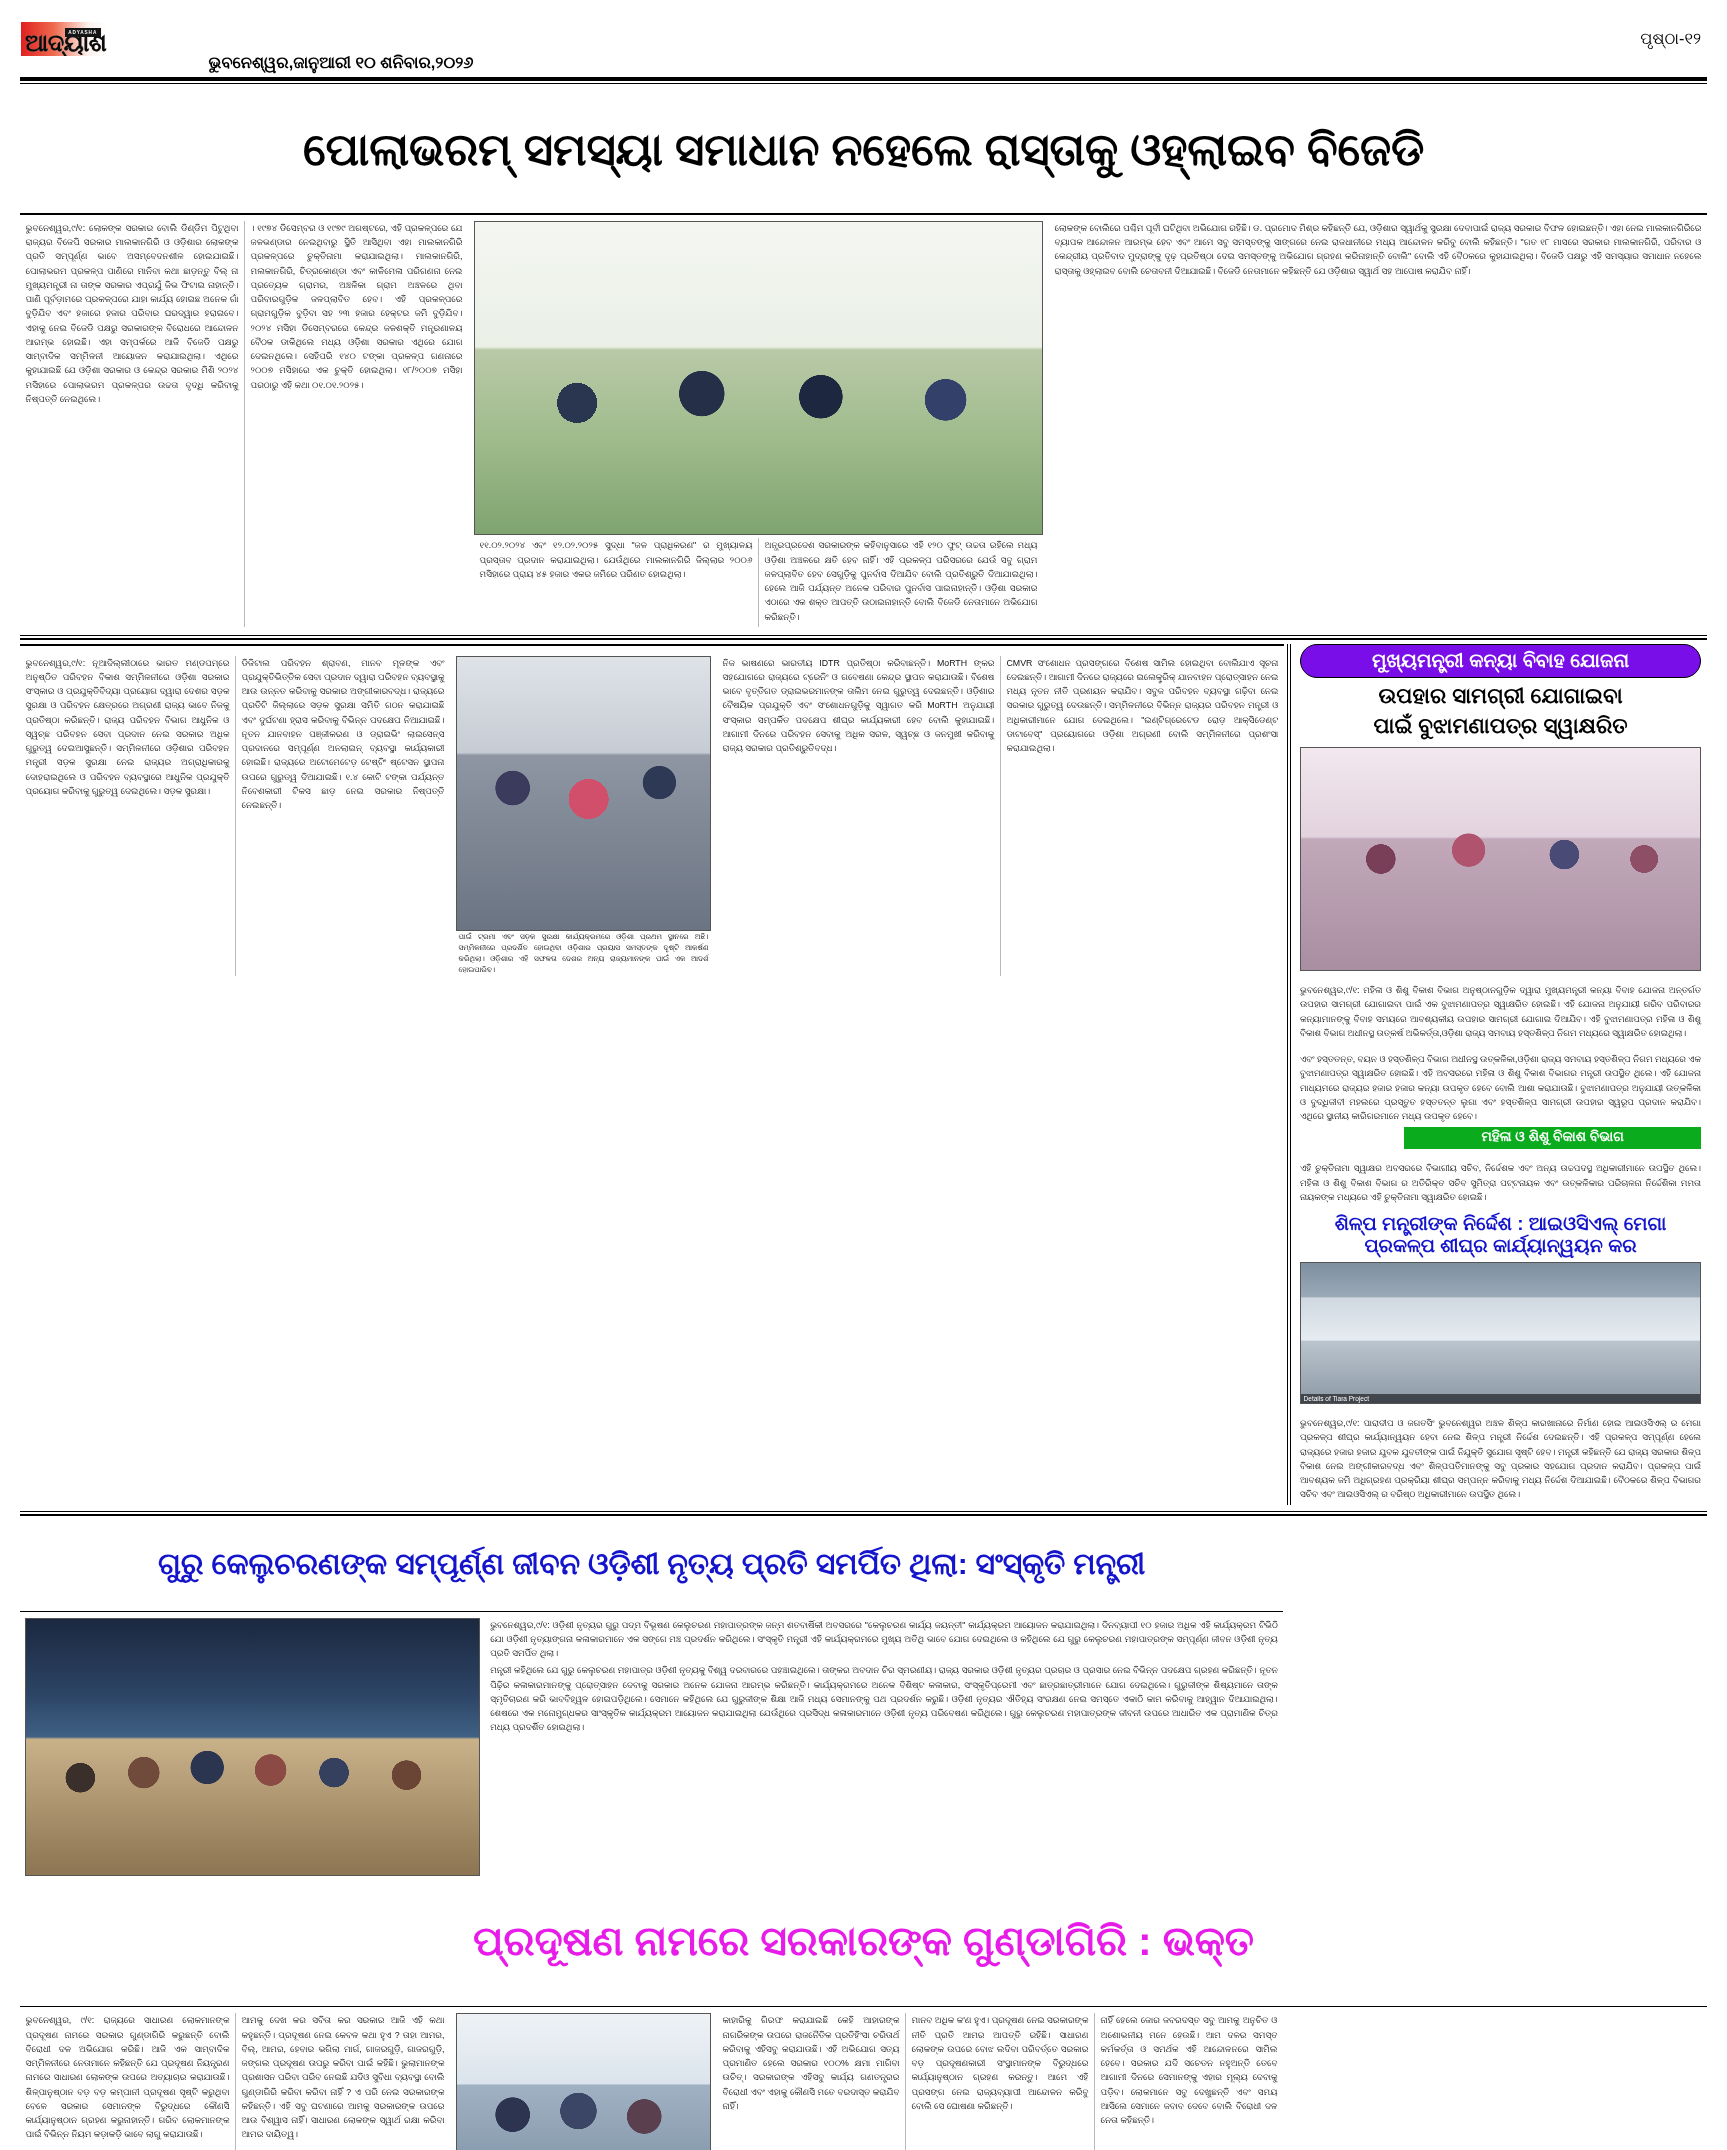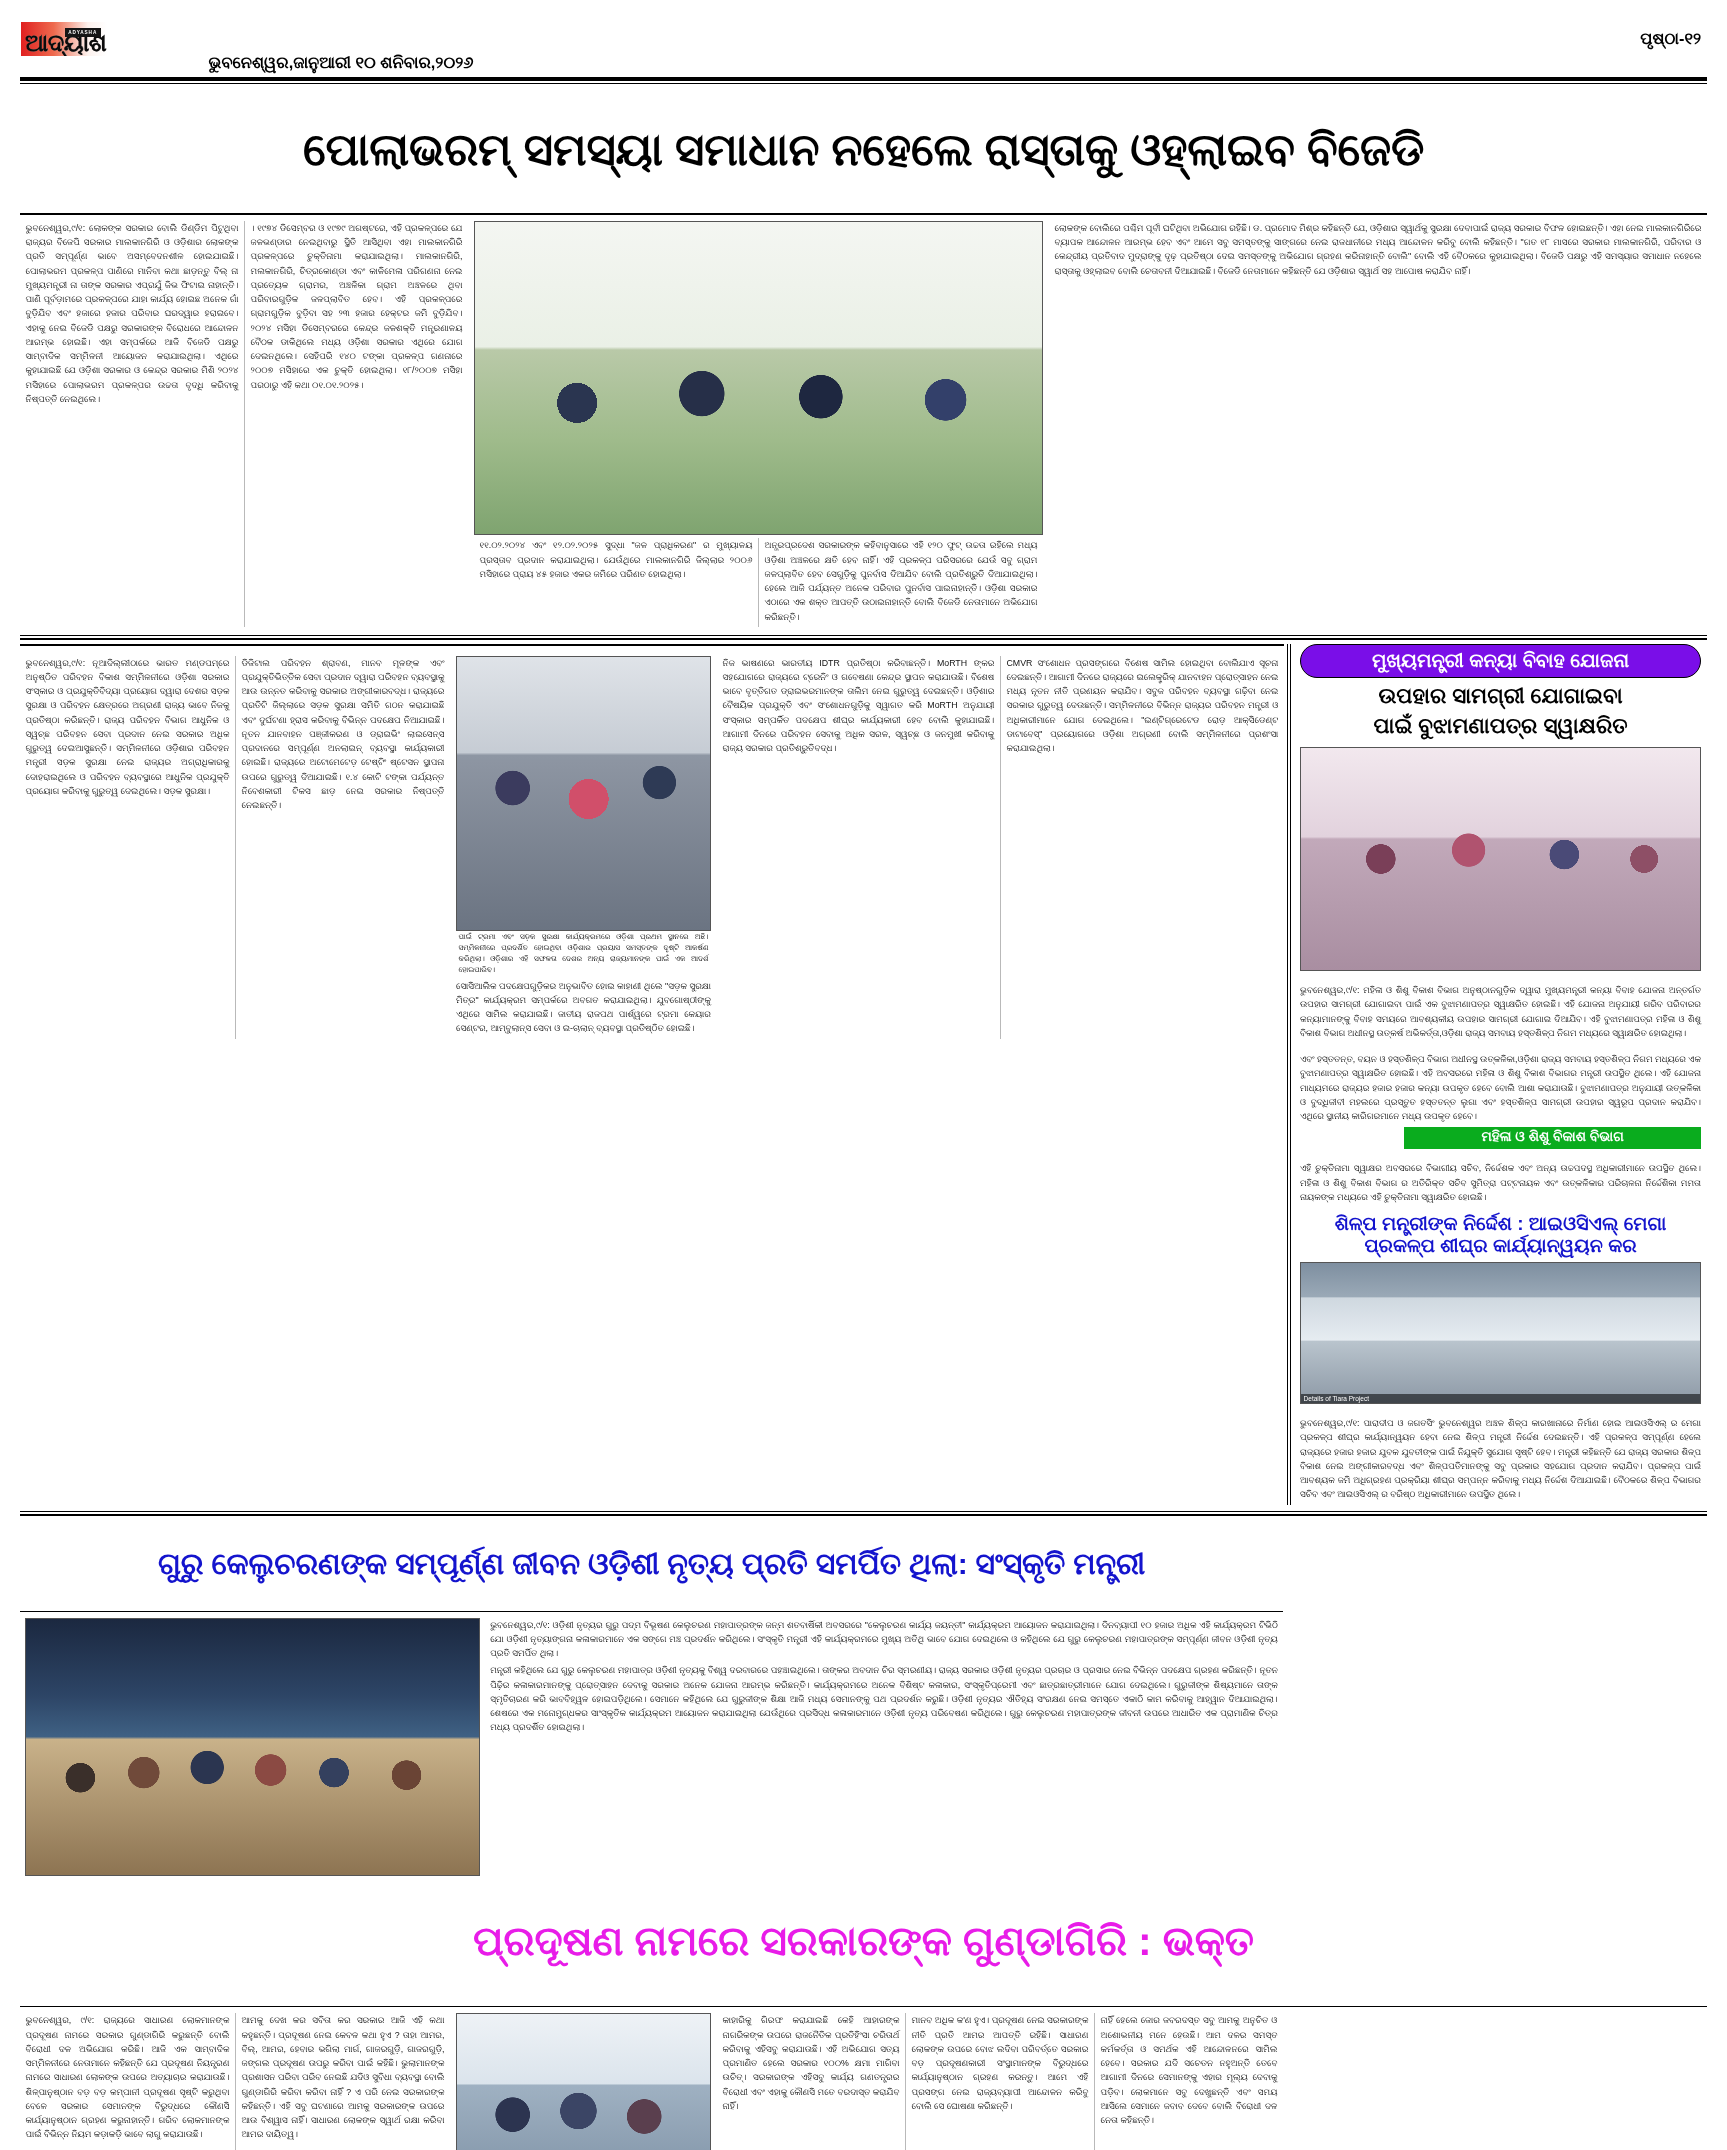--- a/index.html
+++ b/index.html
@@ -57,21 +57,21 @@
     font-size: 16.3px;
     font-weight: bold;
     margin-left: 102px;
     white-space: nowrap;
     margin-top: 48px;
   }
   .masthead-page {
     position: absolute;
     right: 26px;
     font-size: 16.3px;
-    font-weight: bold;
+    font-weight: normal;
   }
 
   .rule-thick { height: 3.9px; background: #000; margin: 0 20px; }
   .rule-thin { height: 1.3px; background: #000; margin: 2.2px 20px 0; }
 
   
   .page-body { padding: 0 20px; }
   .hl {
     text-align: center;
     font-weight: bold;
@@ -256,23 +256,20 @@
       <div class="cols" style="margin-top:10px;">
         <div class="col" style="flex:0 0 215px;">
           <p>ଭୁବନେଶ୍ୱର,୯/୧: ନୂଆଦିଲ୍ଲୀଠାରେ ଭାରତ ମଣ୍ଡପମ୍‌ରେ ଅନୁଷ୍ଠିତ ପରିବହନ ବିକାଶ ସମ୍ମିଳନୀରେ ଓଡ଼ିଶା ସରକାର ସଂସ୍କାର ଓ ପ୍ରଯୁକ୍ତିବିଦ୍ୟା ପ୍ରୟୋଗ ଦ୍ୱାରା ଦେଶର ସଡ଼କ ସୁରକ୍ଷା ଓ ପରିବହନ କ୍ଷେତ୍ରରେ ଅଗ୍ରଣୀ ରାଜ୍ୟ ଭାବେ ନିଜକୁ ପ୍ରତିଷ୍ଠା କରିଛନ୍ତି। ରାଜ୍ୟ ପରିବହନ ବିଭାଗ ଆଧୁନିକ ଓ ସ୍ୱଚ୍ଛ ପରିବହନ ସେବା ପ୍ରଦାନ ନେଇ ସରକାର ଅଧିକ ଗୁରୁତ୍ୱ ଦେଇଆସୁଛନ୍ତି। ସମ୍ମିଳନୀରେ ଓଡ଼ିଶାର ପରିବହନ ମନ୍ତ୍ରୀ ସଡ଼କ ସୁରକ୍ଷା ନେଇ ରାଜ୍ୟର ଅଗ୍ରାଧିକାରକୁ ଦୋହରାଇଥିଲେ ଓ ପରିବହନ ବ୍ୟବସ୍ଥାରେ ଆଧୁନିକ ପ୍ରଯୁକ୍ତି ପ୍ରୟୋଗ କରିବାକୁ ଗୁରୁତ୍ୱ ଦେଇଥିଲେ। ସଡ଼କ ସୁରକ୍ଷା।</p>
         </div>
         <div class="col" style="flex:0 0 215px;">
           <p>ଡିଜିଟାଲ ପରିବହନ ଶ୍ରାବଣ, ମାନବ ମୂଳଙ୍କ ଏବଂ ପ୍ରଯୁକ୍ତିଭିତ୍ତିକ ସେବା ପ୍ରଦାନ ଦ୍ୱାରା ପରିବହନ ବ୍ୟବସ୍ଥାକୁ ଆଉ ଉନ୍ନତ କରିବାକୁ ସରକାର ଅଙ୍ଗୀକାରବଦ୍ଧ। ରାଜ୍ୟରେ ପ୍ରତିଟି ଜିଲ୍ଲାରେ ସଡ଼କ ସୁରକ୍ଷା ସମିତି ଗଠନ କରାଯାଇଛି ଏବଂ ଦୁର୍ଘଟଣା ହ୍ରାସ କରିବାକୁ ବିଭିନ୍ନ ପଦକ୍ଷେପ ନିଆଯାଇଛି। ନୂତନ ଯାନବାହନ ପଞ୍ଜୀକରଣ ଓ ଡ୍ରାଇଭିଂ ଲାଇସେନ୍ସ ପ୍ରଦାନରେ ସମ୍ପୂର୍ଣ୍ଣ ଅନଲାଇନ୍ ବ୍ୟବସ୍ଥା କାର୍ଯ୍ୟକାରୀ ହୋଇଛି। ରାଜ୍ୟରେ ଅଟୋମେଟେଡ଼ ଟେଷ୍ଟିଂ ଷ୍ଟେସନ ସ୍ଥାପନା ଉପରେ ଗୁରୁତ୍ୱ ଦିଆଯାଇଛି। ୧.୪ କୋଟି ଟଙ୍କା ପର୍ଯ୍ୟନ୍ତ ନିବେଶକାରୀ ଟିକସ ଛାଡ଼ ନେଇ ସରକାର ନିଷ୍ପତ୍ତି ନେଇଛନ୍ତି।</p>
         </div>
         <div style="flex:0 0 267px; padding:0 6px;">
           <div class="photo ph-seminar" style="height:275px; border:0.4px solid #555;"></div>
           <div class="caption-small">ପାଇଁ ଟ୍ରମା ଏବଂ ସଡ଼କ ସୁରକ୍ଷା କାର୍ଯ୍ୟକ୍ରମରେ ଓଡ଼ିଶା ପ୍ରଥମ ସ୍ଥାନରେ ଅଛି। ସମ୍ମିଳନୀରେ ପ୍ରଦର୍ଶିତ ହୋଇଥିବା ଓଡ଼ିଶାର ପ୍ରୟାସ ସମସ୍ତଙ୍କ ଦୃଷ୍ଟି ଆକର୍ଷଣ କରିଥିଲା। ଓଡ଼ିଶାର ଏହି ସଫଳତା ଦେଶର ଅନ୍ୟ ରାଜ୍ୟମାନଙ୍କ ପାଇଁ ଏକ ଆଦର୍ଶ ହୋଇପାରିବ।</div>
-          <div class="col" style="padding:2.6px 0 0;">
-            <p>ସୋସିଆଲିକ ପଦକ୍ଷେପଗୁଡ଼ିକର ଅନୁଭାବିତ ହୋଇ କାହାଣୀ ଥିଲେ "ସଡ଼କ ସୁରକ୍ଷା ମିତ୍ର" କାର୍ଯ୍ୟକ୍ରମ ସମ୍ପର୍କରେ ଅବଗତ କରାଯାଇଥିଲା। ଯୁବଗୋଷ୍ଠୀଙ୍କୁ ଏଥିରେ ସାମିଲ କରାଯାଇଛି। ଜାତୀୟ ରାଜପଥ ପାର୍ଶ୍ୱରେ ଟ୍ରମା କେୟାର ସେଣ୍ଟର, ଆମ୍ବୁଲାନ୍ସ ସେବା ଓ ଇ-ଚାଲାନ୍ ବ୍ୟବସ୍ଥା ପ୍ରତିଷ୍ଠିତ ହୋଇଛି।</p>
-          </div>
         </div>
         <div class="col" style="flex:1;">
           <p>ନିଜ ଭାଷଣରେ ଭାରତୀୟ IDTR ପ୍ରତିଷ୍ଠା କରିବାଛନ୍ତି। MoRTH ଙ୍କର ସହଯୋଗରେ ରାଜ୍ୟରେ ଟ୍ରେନିଂ ଓ ଗବେଷଣା କେନ୍ଦ୍ର ସ୍ଥାପନ କରାଯାଉଛି। ବିଶେଷ ଭାବେ ବୃତ୍ତିଗତ ଡ୍ରାଇଭରମାନଙ୍କ ତାଲିମ ନେଇ ଗୁରୁତ୍ୱ ଦେଇଛନ୍ତି। ଓଡ଼ିଶାର ବୈଷୟିକ ପ୍ରଯୁକ୍ତି ଏବଂ ସଂଶୋଧନଗୁଡ଼ିକୁ ସ୍ୱାଗତ କରି MoRTH ଅନୁଯାୟୀ ସଂସ୍କାର ସମ୍ପର୍କିତ ପଦକ୍ଷେପ ଶୀଘ୍ର କାର୍ଯ୍ୟକାରୀ ହେବ ବୋଲି କୁହାଯାଇଛି। ଆଗାମୀ ଦିନରେ ପରିବହନ ସେବାକୁ ଅଧିକ ସରଳ, ସ୍ୱଚ୍ଛ ଓ ଜନମୁଖୀ କରିବାକୁ ରାଜ୍ୟ ସରକାର ପ୍ରତିଶ୍ରୁତିବଦ୍ଧ।</p>
         </div>
         <div class="col" style="flex:1;">
           <p>CMVR ସଂଶୋଧନ ପ୍ରସଙ୍ଗରେ ବିଶେଷ ସାମିଲ ହୋଇଥିବା ବୋଲିଯାଏ ସୂଚନା ଦେଇଛନ୍ତି। ଆଗାମୀ ଦିନରେ ରାଜ୍ୟରେ ଇଲେକ୍ଟ୍ରିକ୍ ଯାନବାହନ ପ୍ରୋତ୍ସାହନ ନେଇ ମଧ୍ୟ ନୂତନ ନୀତି ପ୍ରଣୟନ କରାଯିବ। ସବୁଜ ପରିବହନ ବ୍ୟବସ୍ଥା ଗଢ଼ିବା ନେଇ ସରକାର ଗୁରୁତ୍ୱ ଦେଉଛନ୍ତି। ସମ୍ମିଳନୀରେ ବିଭିନ୍ନ ରାଜ୍ୟର ପରିବହନ ମନ୍ତ୍ରୀ ଓ ଅଧିକାରୀମାନେ ଯୋଗ ଦେଇଥିଲେ। "ଇଣ୍ଟିଗ୍ରେଟେଡ ରୋଡ଼ ଆକ୍ସିଡେଣ୍ଟ ଡାଟାବେସ୍" ପ୍ରୟୋଗରେ ଓଡ଼ିଶା ଅଗ୍ରଣୀ ବୋଲି ସମ୍ମିଳନୀରେ ପ୍ରଶଂସା କରାଯାଇଥିଲା।</p>
         </div>
       </div>
     </div>
 

